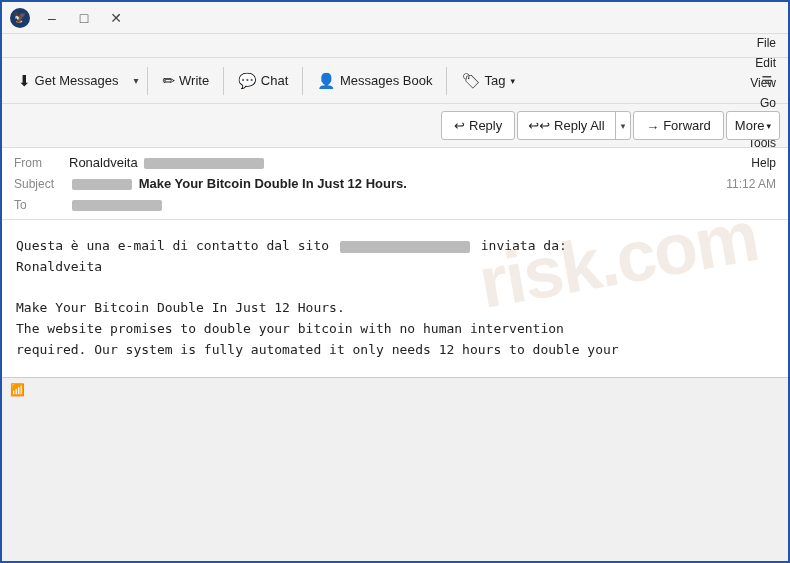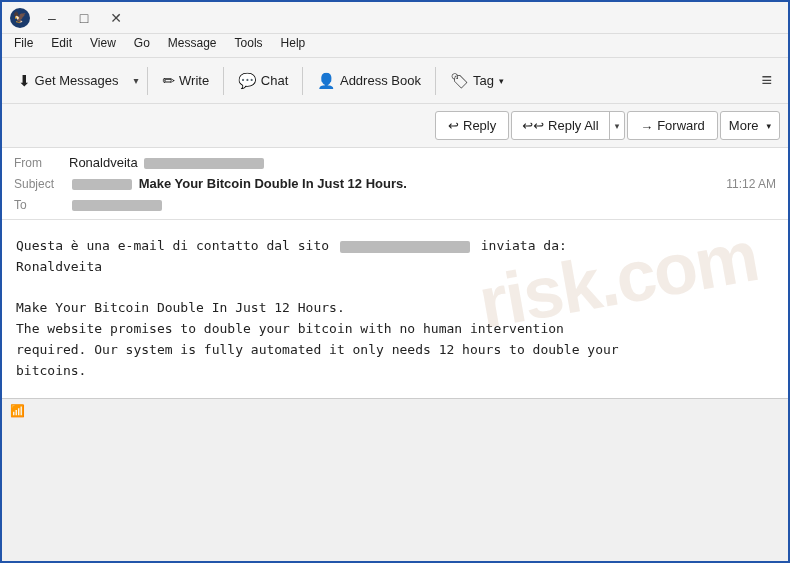--- a/index.html
+++ b/index.html
@@ -46,24 +46,25 @@
       display: flex; align-items: center; justify-content: center;
       cursor: pointer; font-size: 14px; color: #444;
       border: none; background: transparent;
     }
 
     
     .menubar {
       background: #f5f5f5;
       height: 24px;
       display: flex;
-      align-items: flex-start;
+      align-items: flex-end;
       padding: 0 4px;
       border-bottom: 1px solid #ddd;
       gap: 2px;
+      flex-direction: column;
     }
     .menu-item {
       padding: 2px 8px;
       font-size: 12px;
       cursor: pointer;
       color: #222;
       border-radius: 2px;
     }
 
     
@@ -133,21 +134,21 @@
       color: #222; border: none; background: transparent;
     }
     .action-btn-split .drop-part {
       display: flex; align-items: center;
       padding: 6px 5px;
       border-left: 1px solid #bbb;
       cursor: pointer; background: transparent; border-top: none; border-bottom: none; border-right: none;
       font-size: 9px; color: #444;
     }
     .action-more {
-      display: flex; align-items: center; gap: 8px;
+      display: flex; align-items: center; gap: 2px;
       padding: 6px 8px;
       border: 1px solid #bbb;
       background: #fff;
       font-size: 13px; cursor: pointer; border-radius: 3px;
       color: #222;
     }
 
     
     .email-header {
       background: #fff;
@@ -282,21 +283,21 @@
 
   <button class="tool-btn">
     <span class="icon">💬</span>
     <span>Chat</span>
   </button>
 
   <div class="toolbar-sep"></div>
 
   <button class="tool-btn">
     <span class="icon">👤</span>
-    <span>Address Book</span>
+    <span>Messages Book</span>
   </button>
 
   <div class="toolbar-sep"></div>
 
   <button class="tool-btn">
     <span class="icon">🏷</span>
     <span>Tag</span>
     <span style="font-size:9px;margin-left:1px;">▾</span>
   </button>
 
@@ -361,21 +362,20 @@
     <p>
       <span>Questa è una e-mail di contatto dal sito</span>
       <span class="redacted-block" style="width:130px; height:12px;"></span>
       <span>inviata da:</span>
     </p>
     <p>Ronaldveita</p>
     <br>
     <p>Make Your Bitcoin Double In Just 12 Hours.</p>
     <p>The website promises to double your bitcoin with no human intervention</p>
     <p>required. Our system is fully automated it only needs 12 hours to double your</p>
-    <p>bitcoins.</p>
 
     
     <div class="watermark">risk.com</div>
   </div>
 </div>
 
 <div class="statusbar">
   <span>📶</span>
 </div>
 

